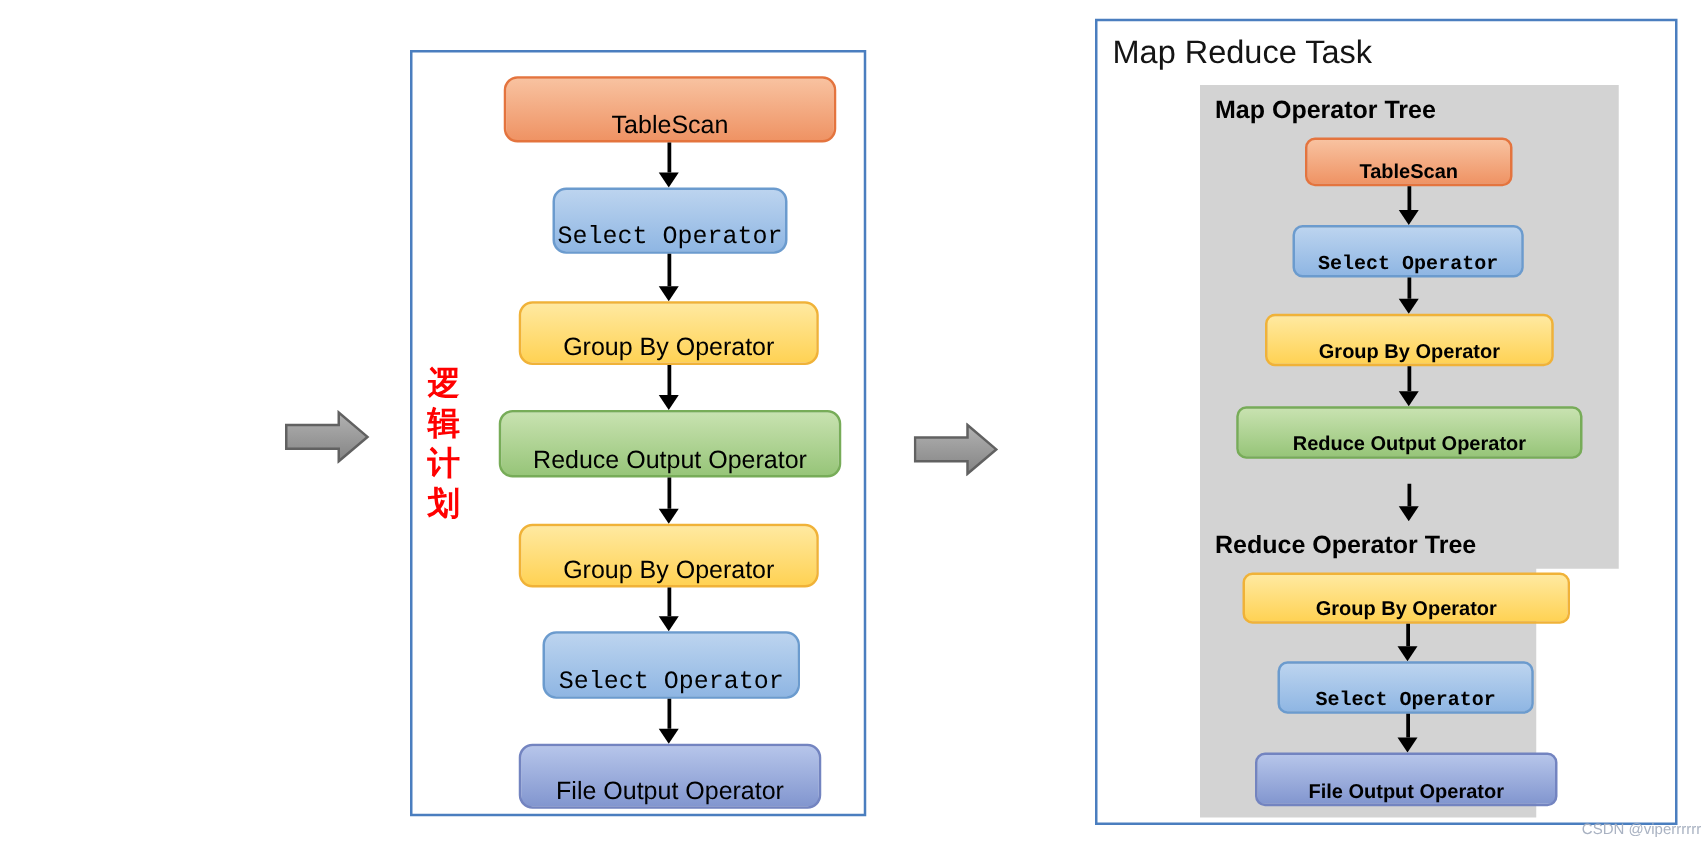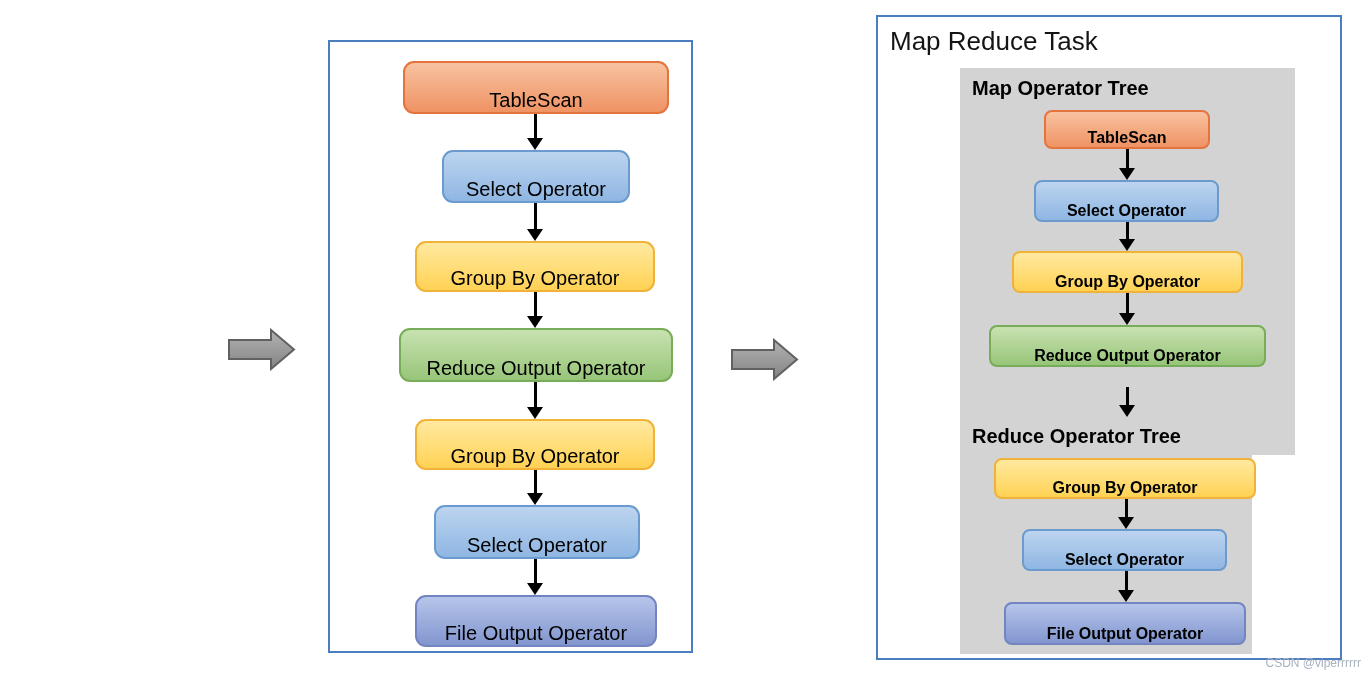--- a/index.html
+++ b/index.html
@@ -12,21 +12,21 @@
 
   
   .node {
     position:absolute; display:flex; align-items:flex-end; justify-content:center;
     border:2px solid; border-radius:11px; font-size:20px; color:#000;
     text-align:center; white-space:nowrap;
   }
   .node.sm { font-size:16px; font-weight:bold; border-radius:8px; }
 
   .n-orange { background:linear-gradient(#f8c2a0,#ef9364); border-color:#e4743e; }
-  .n-blue   { background:linear-gradient(#bcd4ef,#8fb6e3); border-color:#6b9bce; }
+  .n-blue   { background:linear-gradient(#bcd4ef,#8fb6e3); border-color:#6b9bce;font-family:Liberation Mono, monospace; }
   .n-yellow { background:linear-gradient(#ffe9a0,#ffd254); border-color:#f0b238; }
   .n-green  { background:linear-gradient(#c8e2b0,#97c579); border-color:#77ac58; }
   .n-violet { background:linear-gradient(#b6c5ea,#8296cf); border-color:#7384c0; }
   .n-ast    { background:linear-gradient(#b8d2f0,#9cc0e8); border-color:#7fa6cf; font-size:22px; }
 
   
   .plan-box {
     position:absolute; background:#ffffff;
     border:2px solid #4a7ebf;
   }
@@ -75,20 +75,21 @@
       <linearGradient id="ga" x1="0" y1="0" x2="0" y2="1">
         <stop offset="0" stop-color="#b2b2b2"></stop>
           <stop offset="1" stop-color="#848484"></stop>
       </linearGradient>
     </defs>
     <polygon points="1,12 43,12 43,2 66,21.5 43,41 43,31 1,31" fill="url(#ga)" stroke="#616161" stroke-width="2"></polygon>
   </svg>
 
   <div class="plan-box" style="left:328px; top:40px; width:365px; height:613px;">
 
+    <div class="v-label" style="left:10px; top:248px;">逻辑计划</div>
 
     <div class="node n-orange" style="left:73px; top:19px; width:266px; height:53px;">
       <span>TableScan</span>
     </div>
     <div class="conn" style="left:196px; top:72px; height:36px;">
       <div class="shaft"></div>
         <div class="head"></div>
     </div>
 
     <div class="node n-blue" style="left:112px; top:108px; width:188px; height:53px;">
@@ -175,21 +176,21 @@
       <div class="node sm n-green" style="left:29px; top:257px; width:277px; height:42px;">
         <span>Reduce Output Operator</span>
       </div>
     </div>
 
     <div class="conn" style="left:240px; top:370px; height:30px;">
       <div class="shaft"></div>
         <div class="head"></div>
     </div>
 
-    <div class="gray-panel" style="left:82px; top:400px; width:292px; height:237px;">
+    <div class="gray-panel" style="left:82px; top:400px; width:269px; height:237px;">
       <div class="tree-title" style="left:12px; top:8px;">Reduce Operator Tree</div>
 
       <div class="node sm n-yellow" style="left:34px; top:41px; width:262px; height:41px;">
         <span>Group By Operator</span>
       </div>
       <div class="conn" style="left:157px; top:82px; height:30px;">
         <div class="shaft"></div>
           <div class="head"></div>
       </div>
 

